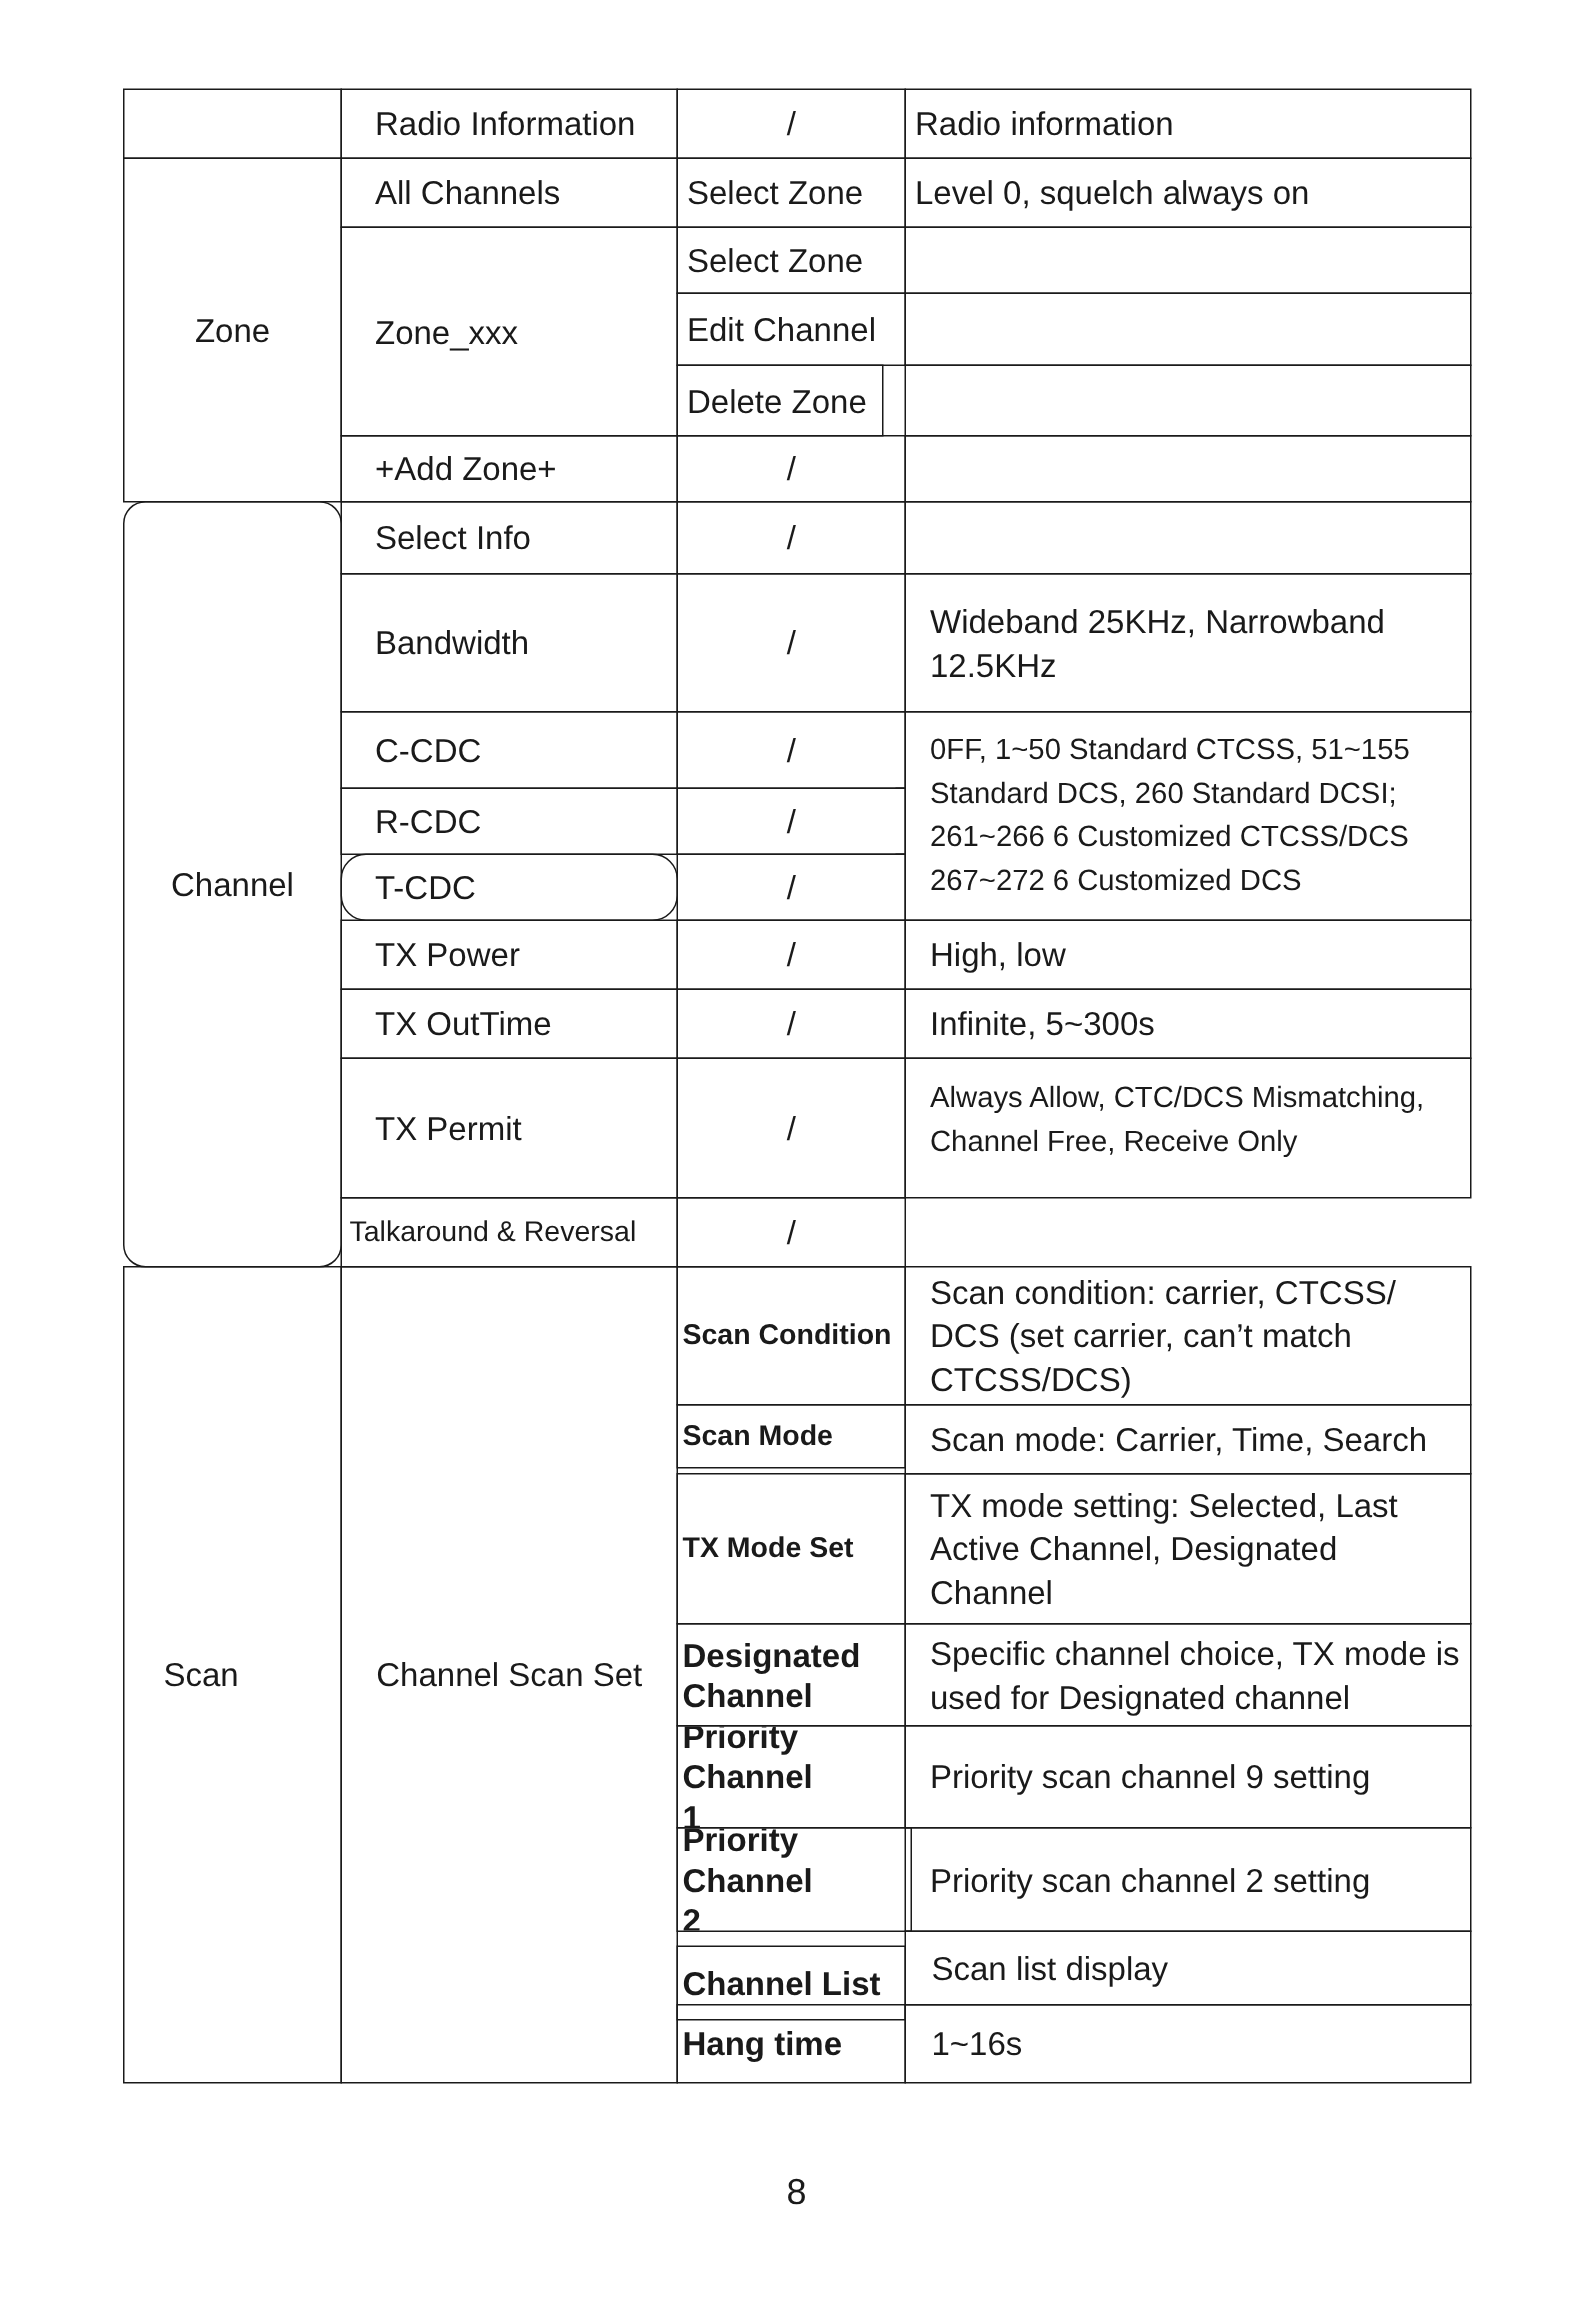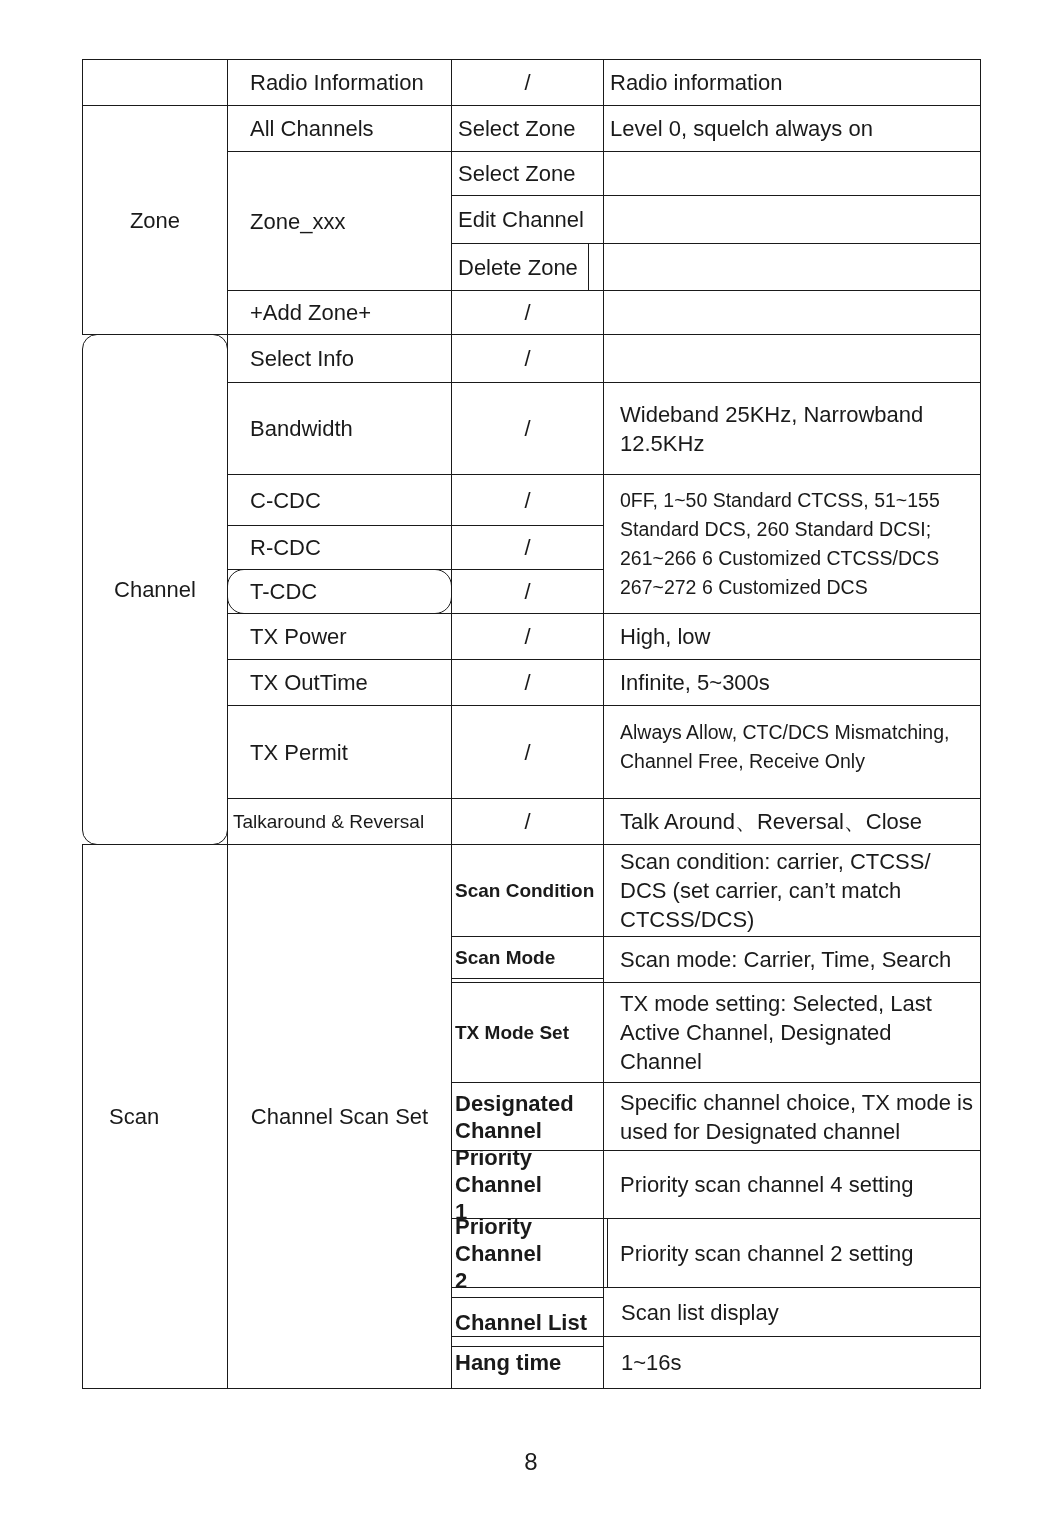--- a/index.html
+++ b/index.html
@@ -83,39 +83,38 @@
 
   <div class="cell l pad-a" style="left:227px;top:705px;width:225px;height:94px;">TX Permit</div>
   <div class="cell c" style="left:451px;top:705px;width:153px;height:94px;">/</div>
   <div class="cell l pad-b" style="left:603px;top:705px;width:378px;height:94px;flex-direction:column;align-items:flex-start;justify-content:flex-start;padding-top:12px;font-size:19.5px;line-height:29px;">
     <span>Always Allow, CTC/DCS Mismatching,</span>
     <span>Channel Free, Receive Only</span>
   </div>
 
   <div class="cell l tiny" style="left:227px;top:798px;width:225px;height:47px;padding-left:5px;font-size:19px;">Talkaround &amp; Reversal</div>
   <div class="cell c" style="left:451px;top:798px;width:153px;height:47px;">/</div>
-  <div class="cell l pad-b" style="left:603px;top:798px;width:378px;height:47px;">Talk Around、Reversal、Close</div>
 
   <div class="cell l" style="left:82px;top:844px;width:146px;height:545px;padding-left:26px;">Scan</div>
   <div class="cell c" style="left:227px;top:844px;width:225px;height:545px;">Channel Scan Set</div>
 
   <div class="cell l pad-d small" style="left:451px;top:844px;width:153px;height:93px;font-size:19px;">Scan Condition</div>
   <div class="cell l pad-b" style="left:603px;top:844px;width:378px;height:93px;padding-right:30px;">Scan condition: carrier, CTCSS/ DCS (set carrier, can’t match CTCSS/DCS)</div>
 
   <div class="cell l pad-d" style="left:451px;top:936px;width:153px;height:43px;font-size:19px;">Scan Mode</div>
   <div class="cell l pad-b" style="left:603px;top:936px;width:378px;height:47px;">Scan mode: Carrier, Time, Search</div>
 
   <div class="cell l pad-d" style="left:451px;top:982px;width:153px;height:101px;font-size:19px;">TX Mode Set</div>
   <div class="cell l pad-b" style="left:603px;top:982px;width:378px;height:101px;padding-right:20px;">TX mode setting: Selected, Last Active Channel, Designated Channel</div>
 
   <div class="cell l pad-d" style="left:451px;top:1082px;width:153px;height:69px;line-height:27px;padding-right:40px;">Designated Channel</div>
   <div class="cell l pad-b" style="left:603px;top:1082px;width:378px;height:69px;padding-right:0;">Specific channel choice, TX mode is used for Designated channel</div>
 
   <div class="cell l pad-d" style="left:451px;top:1150px;width:153px;height:69px;line-height:27px;padding-right:50px;">Priority Channel 1</div>
-  <div class="cell l pad-b" style="left:603px;top:1150px;width:378px;height:69px;">Priority scan channel 4 setting</div>
+  <div class="cell l pad-b" style="left:603px;top:1150px;width:378px;height:69px;">Priority scan channel 9 setting</div>
 
   <div class="cell l pad-d" style="left:451px;top:1218px;width:157px;height:70px;line-height:27px;padding-right:50px;">Priority Channel 2</div>
   <div class="cell l pad-b" style="left:603px;top:1218px;width:378px;height:70px;">Priority scan channel 2 setting</div>
 
   <div class="cell l pad-d" style="left:451px;top:1297px;width:153px;height:50px;">Channel List</div>
   <div class="cell l" style="left:603px;top:1287px;width:378px;height:50px;padding-left:17px;">Scan list display</div>
 
   <div class="cell l pad-d" style="left:451px;top:1336px;width:153px;height:53px;">Hang time</div>
   <div class="cell l" style="left:603px;top:1336px;width:378px;height:53px;padding-left:17px;">1~16s</div>
 

